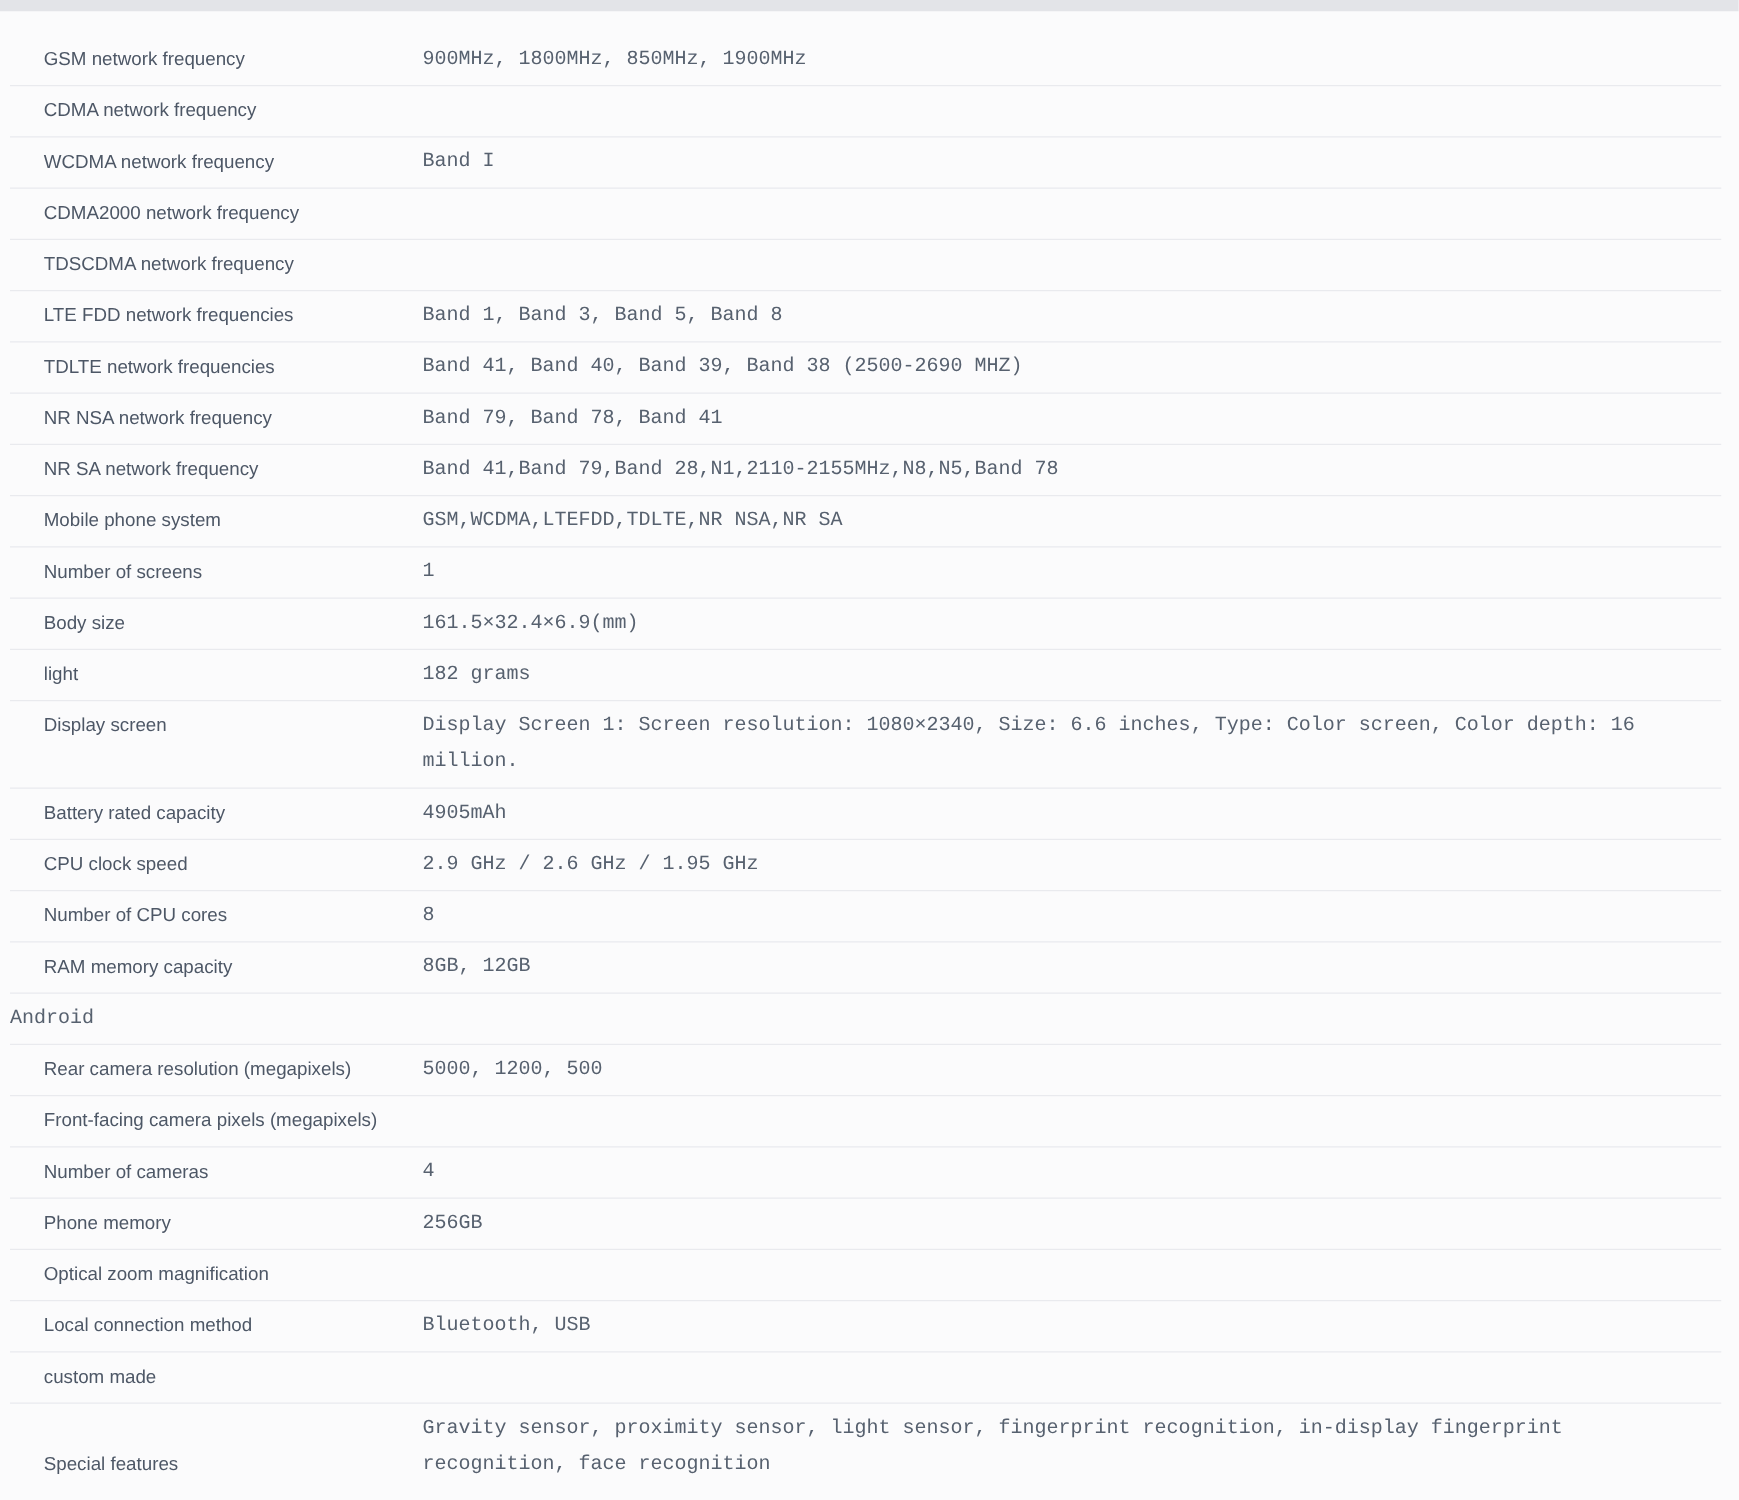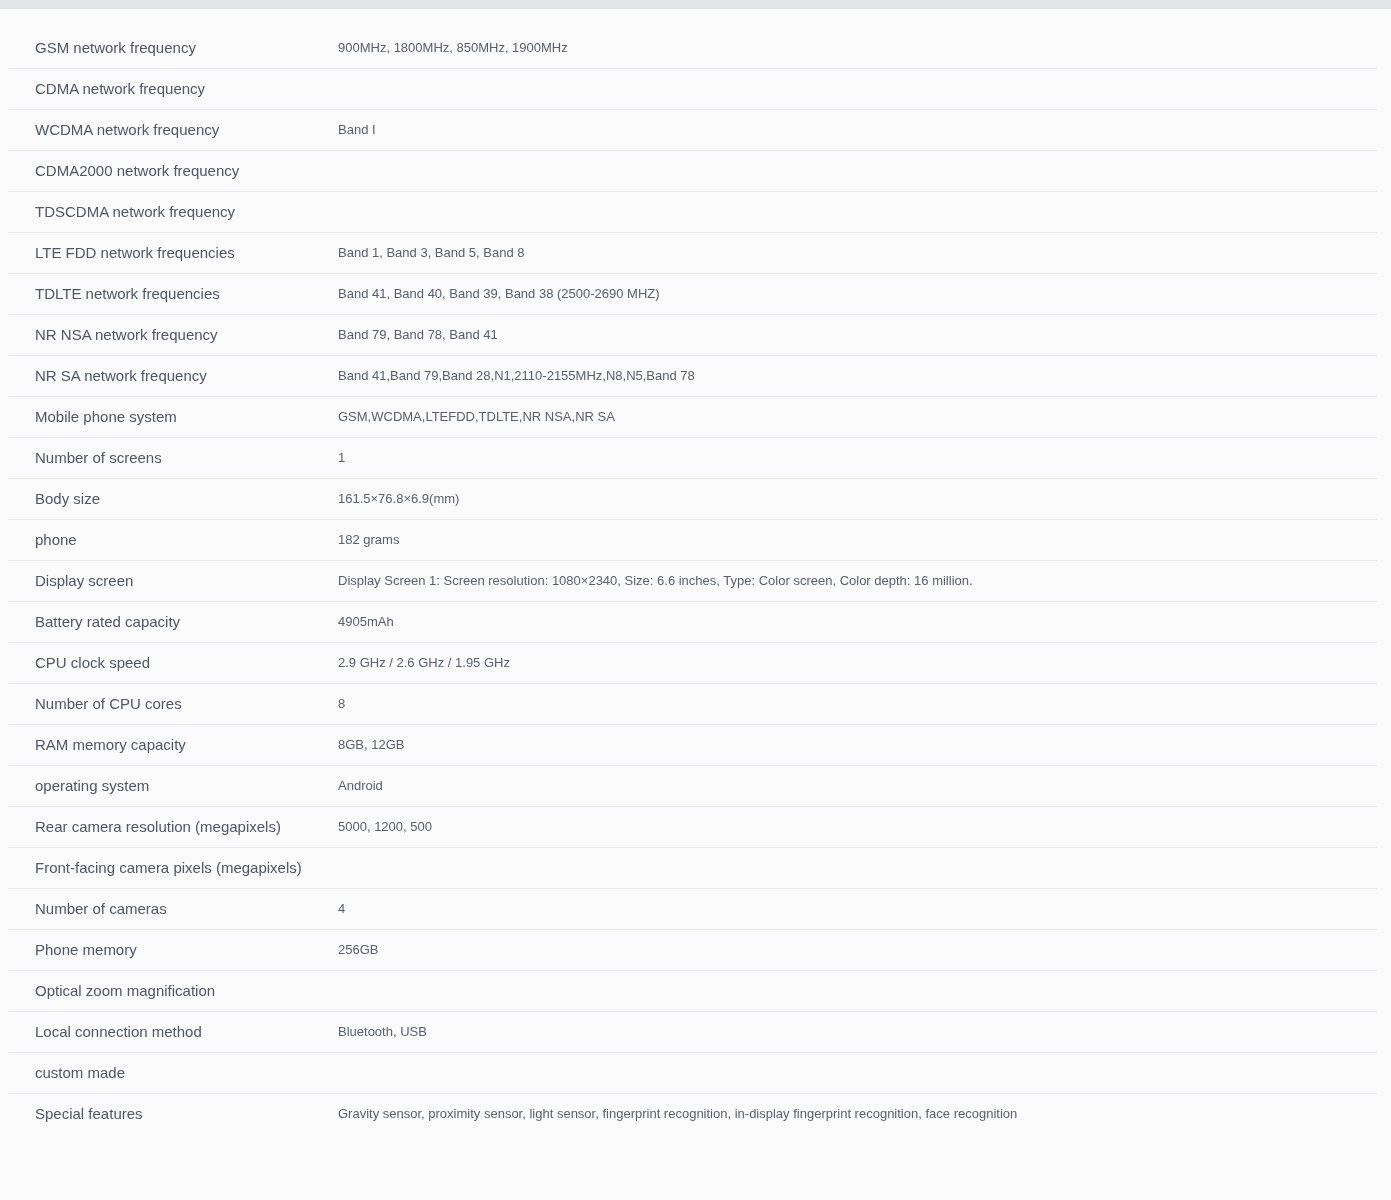--- a/index.html
+++ b/index.html
@@ -41,25 +41,26 @@
     flex-shrink:0;
     padding-left:27px;
     padding-right:28px;
     font-size:15px;
     font-weight:normal;
     line-height:29px;
     color:var(--label);
   }
   .value{
     flex:1;
-    font-size:13px;
+    font-size:16px;
     line-height:29px;
     color:var(--value);
     min-height:29px;
     padding-right:10px;
+    font-family:Liberation Mono, monospace;
   }
 </style>
 </head>
 <body>
 
 <div class="top-strip"></div>
 
 <div class="spec-table">
     <div class="row">
       <div class="label">GSM network frequency</div>
@@ -100,24 +101,24 @@
     <div class="row">
       <div class="label">Mobile phone system</div>
       <div class="value">GSM,WCDMA,LTEFDD,TDLTE,NR NSA,NR SA</div>
     </div>
     <div class="row">
       <div class="label">Number of screens</div>
       <div class="value">1</div>
     </div>
     <div class="row">
       <div class="label">Body size</div>
-      <div class="value">161.5×76.8×6.9(mm)</div>
+      <div class="value">161.5×32.4×6.9(mm)</div>
     </div>
     <div class="row">
-      <div class="label">phone</div>
+      <div class="label">light</div>
       <div class="value">182 grams</div>
     </div>
     <div class="row">
       <div class="label">Display screen</div>
       <div class="value">Display Screen 1: Screen resolution: 1080×2340, Size: 6.6 inches, Type: Color screen, Color depth: 16 million.</div>
     </div>
     <div class="row">
       <div class="label">Battery rated capacity</div>
       <div class="value">4905mAh</div>
     </div>
@@ -127,21 +128,20 @@
     </div>
     <div class="row">
       <div class="label">Number of CPU cores</div>
       <div class="value">8</div>
     </div>
     <div class="row">
       <div class="label">RAM memory capacity</div>
       <div class="value">8GB, 12GB</div>
     </div>
     <div class="row">
-      <div class="label">operating system</div>
       <div class="value">Android</div>
     </div>
     <div class="row">
       <div class="label">Rear camera resolution (megapixels)</div>
       <div class="value">5000, 1200, 500</div>
     </div>
     <div class="row">
       <div class="label">Front-facing camera pixels (megapixels)</div>
     </div>
     <div class="row">

